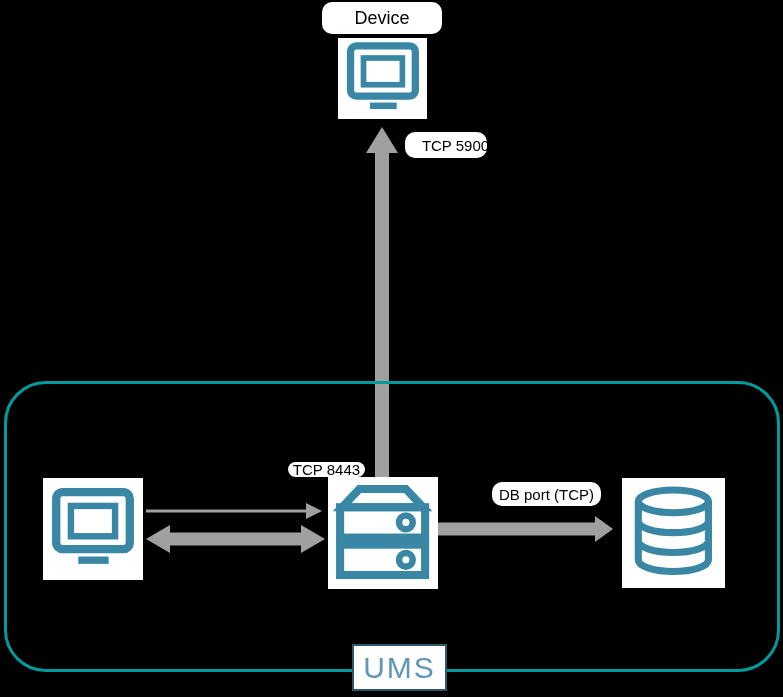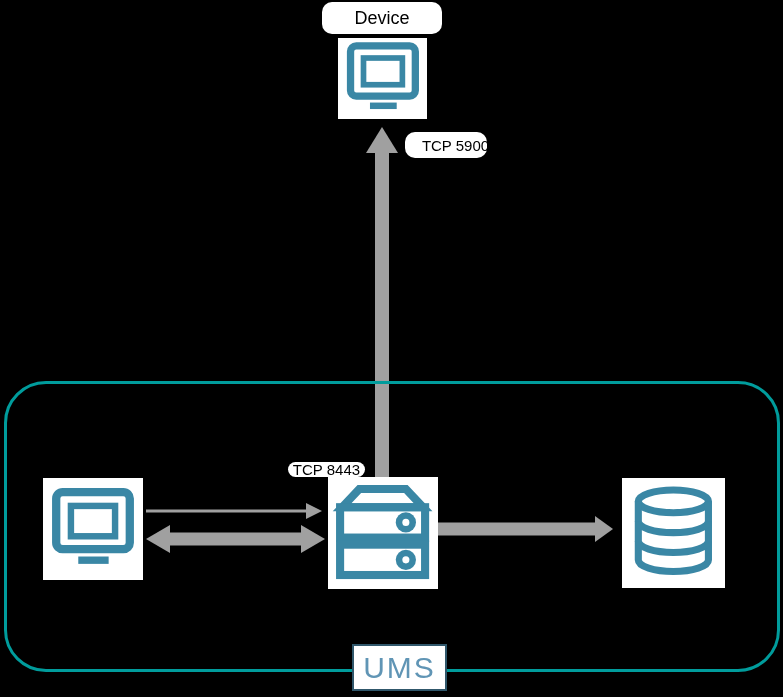--- a/index.html
+++ b/index.html
@@ -123,20 +123,21 @@
   <div class="icon-box" id="device-icon">
     <svg viewBox="0 0 100 92" preserveAspectRatio="xMidYMid meet">
       <rect class="teal-stroke" x="10" y="6" width="80" height="62" rx="7" stroke-width="9"></rect>
       <rect class="teal-stroke" x="26" y="21" width="48" height="33" stroke-width="7"></rect>
       <rect class="teal-fill" x="34" y="76" width="33" height="8"></rect>
     </svg>
   </div>
 
   <div class="edge-label" id="tcp5900-label">TCP 5900</div>
   <div class="edge-label" id="tcp8443-label">TCP 8443</div>
+  <div class="edge-label" id="dbport-label">DB port (TCP)</div>
 
   <div class="icon-box" id="console-icon">
     <svg viewBox="0 0 100 92" preserveAspectRatio="xMidYMid meet">
       <rect class="teal-stroke" x="10" y="6" width="80" height="62" rx="7" stroke-width="9"></rect>
       <rect class="teal-stroke" x="26" y="21" width="48" height="33" stroke-width="7"></rect>
       <rect class="teal-fill" x="34" y="76" width="33" height="8"></rect>
     </svg>
   </div>
 
   <div class="icon-box" id="server-icon-box">

